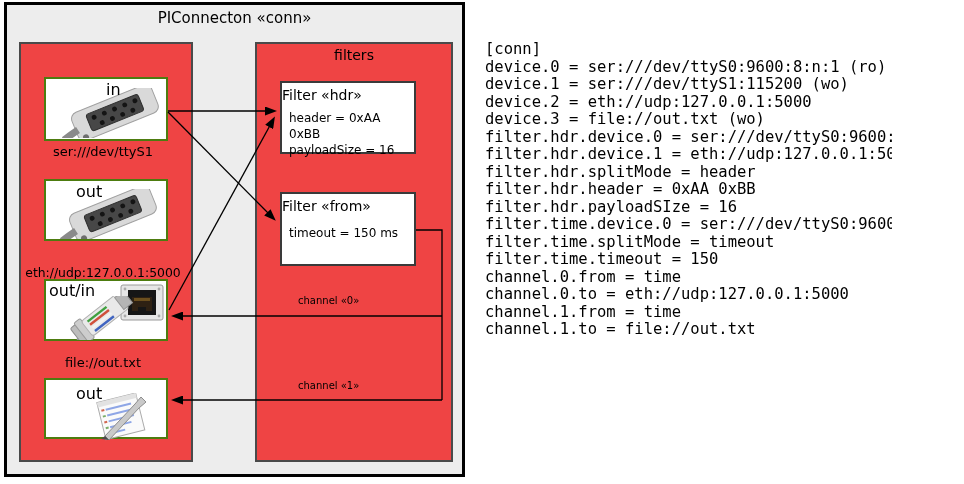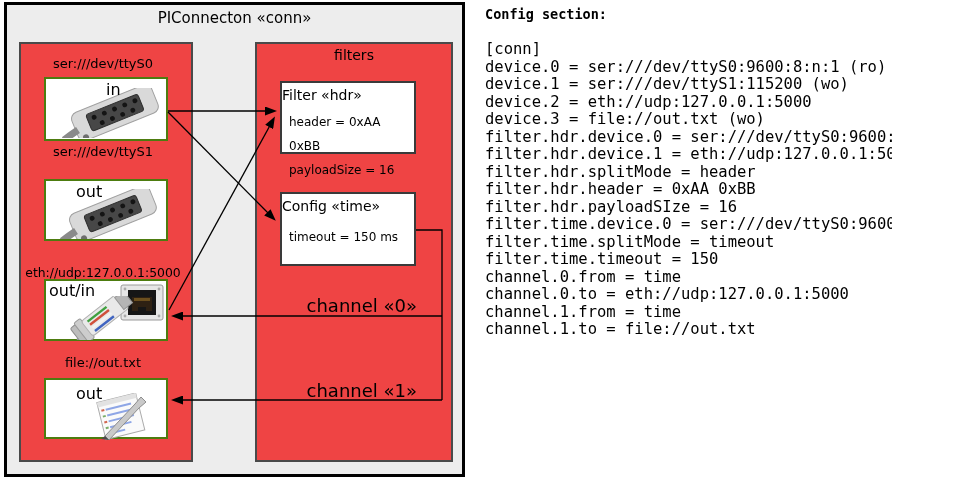--- a/index.html
+++ b/index.html
@@ -22,23 +22,23 @@
   .dev-box{position:absolute;left:44px;width:120px;background:#fff;
            border:2px solid #4d7c0f;}
   .dev-label{position:absolute;left:16px;width:174px;text-align:center;font-size:13px;}
   .dev-label.small{font-size:12.4px;}
   .dir-label{position:absolute;top:1px;font-size:16px;z-index:2;}
 
   
   .filter-box{position:absolute;left:280px;width:132px;background:#fff;
               border:2px solid #3a3a3a;}
   .filter-title{margin-top:4px;text-align:left;font-size:14px;}
-  .filter-props{margin:7px 0 0 7px;font-size:12px;line-height:24px;}
-
-  .channel-label{position:absolute;left:298px;width:119px;text-align:right;font-size:18px;}
+  .filter-props{margin:7px 0 0 7px;font-size:12px;line-height:16px;}
+
+  .channel-label{position:absolute;left:298px;width:119px;text-align:left;font-size:10px;}
 
   .icon{position:absolute;z-index:1;}
 
   
   .overlay{position:absolute;left:0;top:0;width:964px;height:484px;pointer-events:none;}
 
   
   .config-heading{position:absolute;left:485px;top:6px;
                   font:700 13.5px "DejaVu Sans Mono",monospace;}
   .config-pre{position:absolute;left:485px;top:41px;margin:0;white-space:pre;
@@ -50,21 +50,20 @@
 <div class="stage">
 
   <div class="outer-box"></div>
   <div class="diagram-title">PIConnecton «conn»</div>
 
   <div class="group-box devices-box"></div>
   <div class="group-box filters-box">
     <div class="filters-label">filters</div>
   </div>
 
-  <div class="dev-label" style="top:56px">ser:///dev/ttyS0</div>
   <div class="dev-box" style="top:77px;height:60px">
     <span class="dir-label" style="left:60px">in</span>
     <svg class="icon" style="left:14px;top:9px" width="108" height="50" viewBox="0 0 108 50">
       <g transform="rotate(-22 54 25)">
         <rect x="12" y="10" width="86" height="30" rx="7" fill="#d9d9d9" stroke="#a0a0a0"></rect>
         <rect x="27" y="16" width="56" height="18" rx="3" fill="#474747" stroke="#2e2e2e"></rect>
         <circle cx="34" cy="21.5" r="2.4" fill="#141414"></circle>
           <circle cx="45" cy="21.5" r="2.4" fill="#141414"></circle>
         <circle cx="56" cy="21.5" r="2.4" fill="#141414"></circle>
           <circle cx="67" cy="21.5" r="2.4" fill="#141414"></circle>
@@ -153,21 +152,21 @@
 
   <div class="filter-box" style="top:81px;height:69px">
     <div class="filter-title">Filter «hdr»</div>
     <div class="filter-props">
       <div>header = 0xAA 0xBB</div>
       <div>payloadSize = 16</div>
     </div>
   </div>
 
   <div class="filter-box" style="top:192px;height:70px">
-    <div class="filter-title">Config «time»</div>
+    <div class="filter-title">Filter «from»</div>
     <div class="filter-props" style="margin-top:11px">
       <div>timeout = 150 ms</div>
     </div>
   </div>
 
   <div class="channel-label" style="top:295px">channel «0»</div>
   <div class="channel-label" style="top:380px">channel «1»</div>
 
   <svg class="overlay">
     <defs>
@@ -178,21 +177,20 @@
     <g stroke="#000" stroke-width="1.3" fill="none">
       <line x1="168" y1="111" x2="273" y2="111" marker-end="url(#ah)"></line>
       <line x1="168" y1="112" x2="273" y2="218" marker-end="url(#ah)"></line>
       <line x1="169" y1="310" x2="273" y2="120" marker-end="url(#ah)"></line>
       <path d="M416,230 H442 V400"></path>
       <line x1="442" y1="316" x2="175" y2="316" marker-end="url(#ah)"></line>
       <line x1="442" y1="400" x2="175" y2="400" marker-end="url(#ah)"></line>
     </g>
   </svg>
 
-  <div class="config-heading">Config section:</div>
   <pre class="config-pre">[conn]
 device.0 = ser:///dev/ttyS0:9600:8:n:1 (ro)
 device.1 = ser:///dev/ttyS1:115200 (wo)
 device.2 = eth://udp:127.0.0.1:5000
 device.3 = file://out.txt (wo)
 filter.hdr.device.0 = ser:///dev/ttyS0:9600:8:n:1
 filter.hdr.device.1 = eth://udp:127.0.0.1:5000
 filter.hdr.splitMode = header
 filter.hdr.header = 0xAA 0xBB
 filter.hdr.payloadSIze = 16

